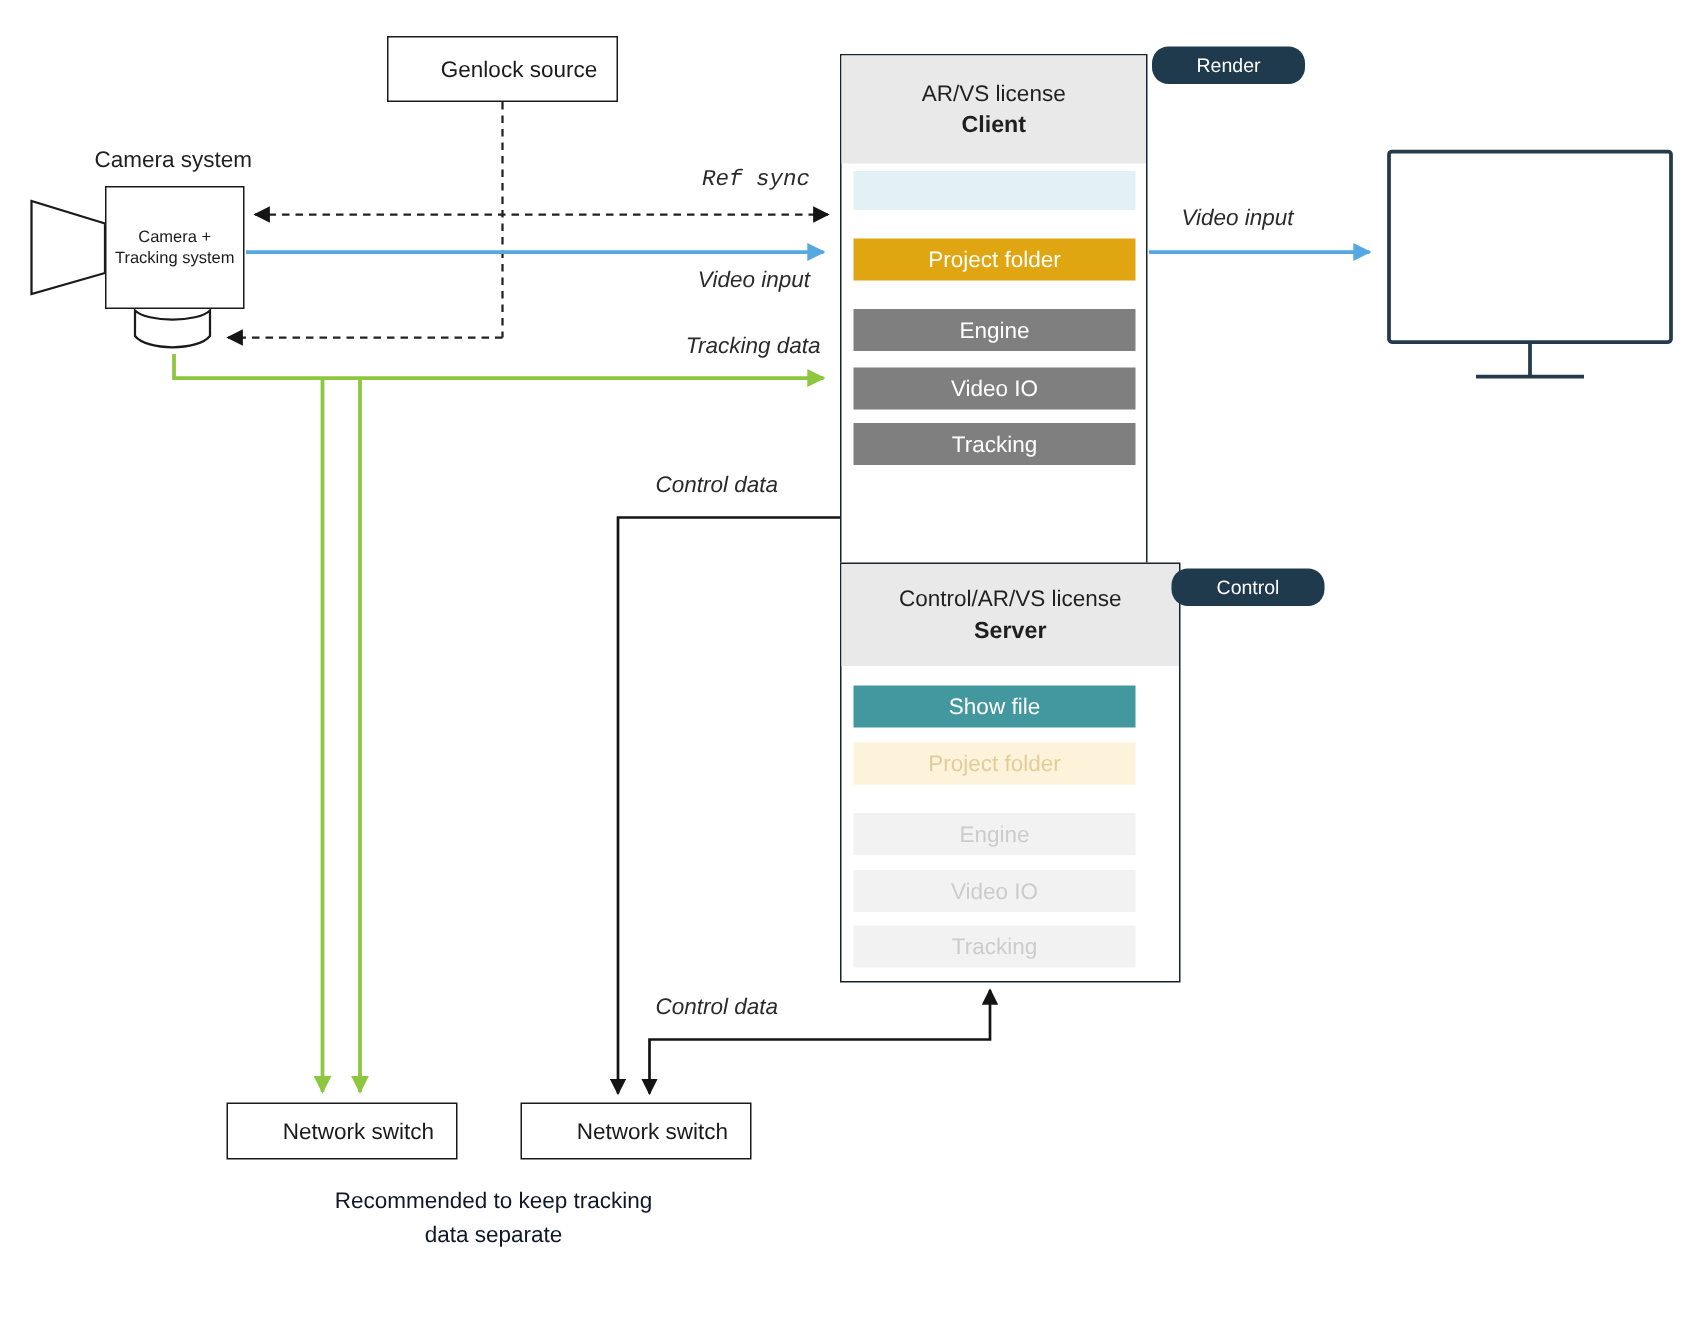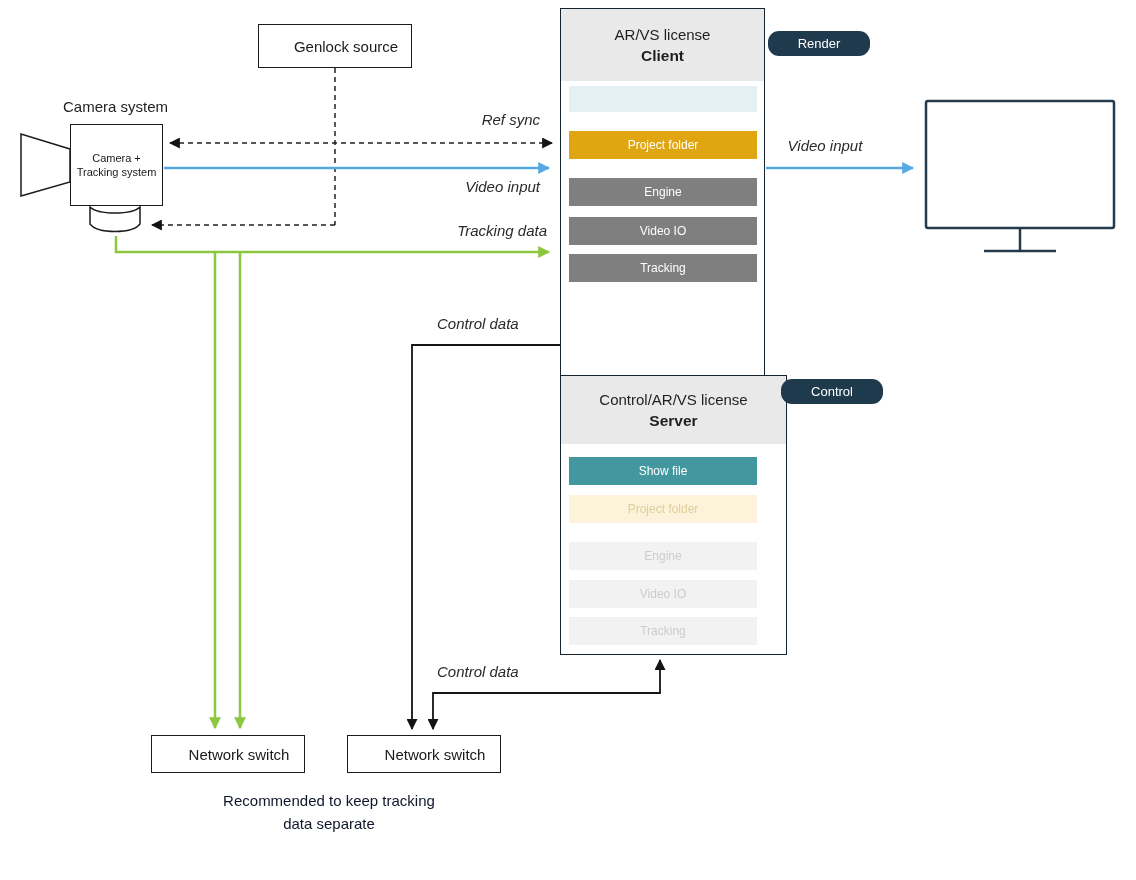--- a/index.html
+++ b/index.html
@@ -16,21 +16,21 @@
   .license-box { position: absolute; background: #fff; border: 1.6px solid #17242e; }
   .license-header {
     width: 100%; background: #e9e9e9;
     display: flex; flex-direction: column; align-items: center; justify-content: center;
     gap: 4px; font-size: 15px; color: #1f1f1f;
   }
   .role { font-weight: bold; font-size: 15.5px; }
   .row {
     position: absolute; left: 8px; width: 188px; height: 28px;
     display: flex; align-items: center; justify-content: center;
-    font-size: 12px; color: #ffffff;
+    font-size: 15px; color: #ffffff;
   }
   .row-blank   { background: #e4f1f4; height: 26px; }
   .row-orange  { background: #e0a612; }
   .row-gray    { background: #7f7f7f; }
   .row-teal    { background: #43979e; }
   .row-faint-orange { background: #fdf3da; color: #e0cd99; }
   .row-faint   { background: #f2f2f2; color: #cccccc; }
 
   .badge {
     position: absolute; width: 102px; height: 25px; background: #1f3a4d;
@@ -88,21 +88,21 @@
 
   <div class="box" style="left:258px; top:24px; width:154px; height:44px;">
     <span>Genlock source</span>
   </div>
 
   <div class="plain-label" style="left:38px; top:98px; width:155px;">Camera system</div>
   <div class="camera-box">
     <span>Camera + Tracking system</span>
   </div>
 
-  <div class="license-box" style="left:560px; top:8px; width:205px; height:369px;">
+  <div class="license-box" style="left:560px; top:36px; width:205px; height:369px;">
     <div class="license-header" style="height:72px;">
       <span>AR/VS license</span>
       <span class="role">Client</span>
     </div>
     <div class="row row-blank" style="top:77px;"></div>
     <div class="row row-orange" style="top:122px;">Project folder</div>
     <div class="row row-gray" style="top:169px;">Engine</div>
     <div class="row row-gray" style="top:208px;">Video IO</div>
     <div class="row row-gray" style="top:245px;">Tracking</div>
   </div>
@@ -114,21 +114,21 @@
       <span class="role">Server</span>
     </div>
     <div class="row row-teal" style="top:81px;">Show file</div>
     <div class="row row-faint-orange" style="top:119px;">Project folder</div>
     <div class="row row-faint" style="top:166px;">Engine</div>
     <div class="row row-faint" style="top:204px;">Video IO</div>
     <div class="row row-faint" style="top:241px;">Tracking</div>
   </div>
   <div class="badge" style="left:768px; top:379px;margin-left:13px;">Control</div>
 
-  <div class="flowlabel" style="left:420px; top:111px; width:120px; text-align:right;">Ref sync</div>
+  <div class="flowlabel" style="left:420px; top:111px; width:120px; text-align:right;font-family:Liberation Mono, monospace;">Ref sync</div>
   <div class="flowlabel" style="left:420px; top:178px; width:120px; text-align:right;">Video input</div>
   <div class="flowlabel" style="left:425px; top:222px; width:122px; text-align:right;">Tracking data</div>
   <div class="flowlabel" style="left:775px; top:137px; width:100px; text-align:center;">Video input</div>
   <div class="flowlabel" style="left:437px; top:315px; width:100px;">Control data</div>
   <div class="flowlabel" style="left:437px; top:663px; width:100px;">Control data</div>
 
   <div class="box" style="left:151px; top:735px; width:154px; height:38px;">
     <span>Network switch</span>
   </div>
   <div class="box" style="left:347px; top:735px; width:154px; height:38px;">

